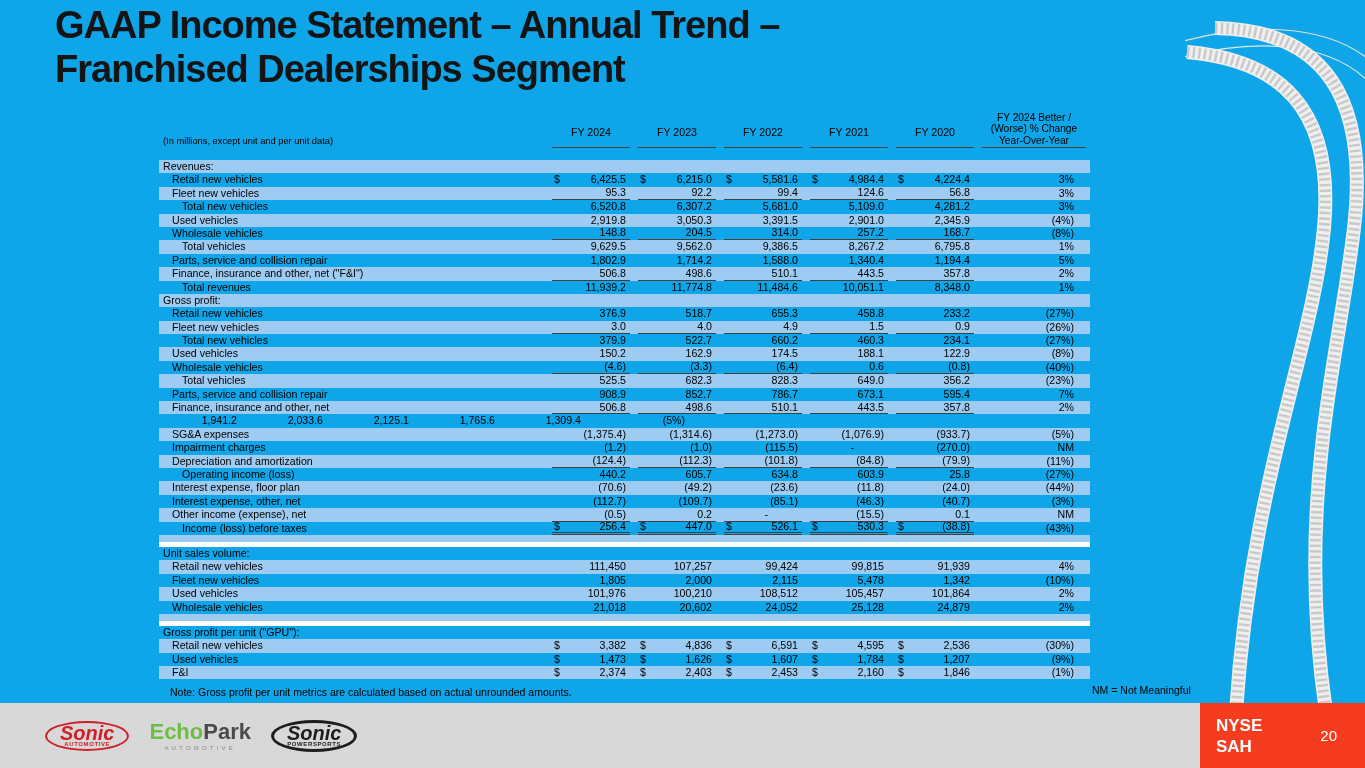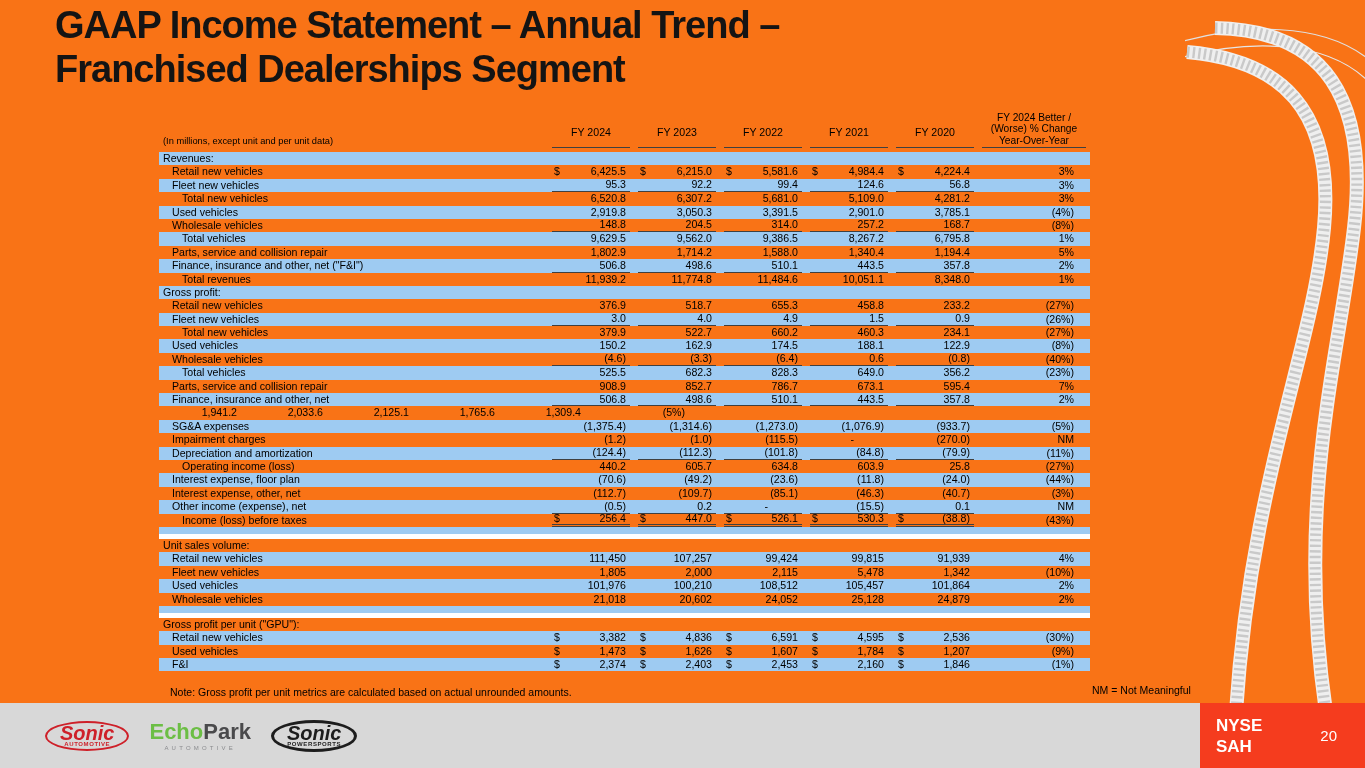--- a/index.html
+++ b/index.html
@@ -1,33 +1,33 @@
 <!DOCTYPE html>
 <html style="--row-blue: #9ECBF2; --badge-red: #F53C1E; --footer-gray: #D8D8D8; --sonic-red: #CE2029; --echopark-green: #6CBE45;"><head>
 <meta charset="utf-8">
 <style>
   html,body{margin:0;padding:0;background:#fff;}
   body{width:1365px;height:768px;overflow:hidden;font-family:"Liberation Sans",sans-serif;color:#000;}
-  .slide{position:relative;width:1365px;height:768px;background:#f97316;overflow:hidden;}
+  .slide{position:relative;width:1365px;height:768px;background:#0ea5e9;overflow:hidden;}
 
   
   .tracks{position:absolute;left:1185px;top:0;width:180px;height:768px;z-index:0;}
 
   
   .title{position:absolute;left:55px;top:3px;z-index:2;font-weight:700;font-size:38px;
          line-height:44px;letter-spacing:-1px;color:#141414;}
 
   
   .table-wrap{position:absolute;left:159px;top:98px;width:931px;z-index:1;font-size:10.6px;}
   .thead{display:flex;align-items:flex-end;height:50px;}
   .h-label{flex:1 1 auto;font-size:9.3px;padding-left:4px;padding-bottom:2px;white-space:nowrap;}
   .h-col{flex:0 0 78px;margin:0 4px;text-align:center;border-bottom:1px solid #404040;padding-bottom:9px;}
   .h-pct{flex:0 0 104px;margin:0 4px;text-align:center;font-size:10.2px;line-height:11.5px;
          border-bottom:1px solid #404040;padding-bottom:1px;}
-  .tbody{margin-top:4px;}
+  .tbody{margin-top:12px;}
   .trow{display:flex;height:13.4px;align-items:center;line-height:13.4px;white-space:nowrap;}
   .trow.blue{background:var(--row-blue);}
   .trow.sp-blue{height:7px;}
   .trow.sp-white{height:5px;background:#fff;}
   .tlabel{flex:1 1 auto;overflow:hidden;}
   .ind0{padding-left:4px;}.ind1{padding-left:13px;}.ind2{padding-left:23px;}
   .tval{flex:0 0 78px;margin:0 4px;padding:0 4px 0 2px;box-sizing:border-box;height:100%;
         display:flex;justify-content:space-between;align-items:center;}
   .tval.ul{border-bottom:1px solid #404040;}
   .tval.dbl{border-bottom:3px double #404040;}
@@ -181,21 +181,21 @@
           <div class="tval">
             <div class="dollar"></div>
             <div class="num">3,391.5</div>
           </div>
           <div class="tval">
             <div class="dollar"></div>
             <div class="num">2,901.0</div>
           </div>
           <div class="tval">
             <div class="dollar"></div>
-            <div class="num">3,785.1</div>
+            <div class="num">2,345.9</div>
           </div>
           <div class="tpct">(4%)</div>
         </div>
         <div class="trow white">
           <div class="tlabel ind1">Wholesale vehicles</div>
           <div class="tval ul">
             <div class="dollar"></div>
             <div class="num">148.8</div>
           </div>
           <div class="tval ul">

